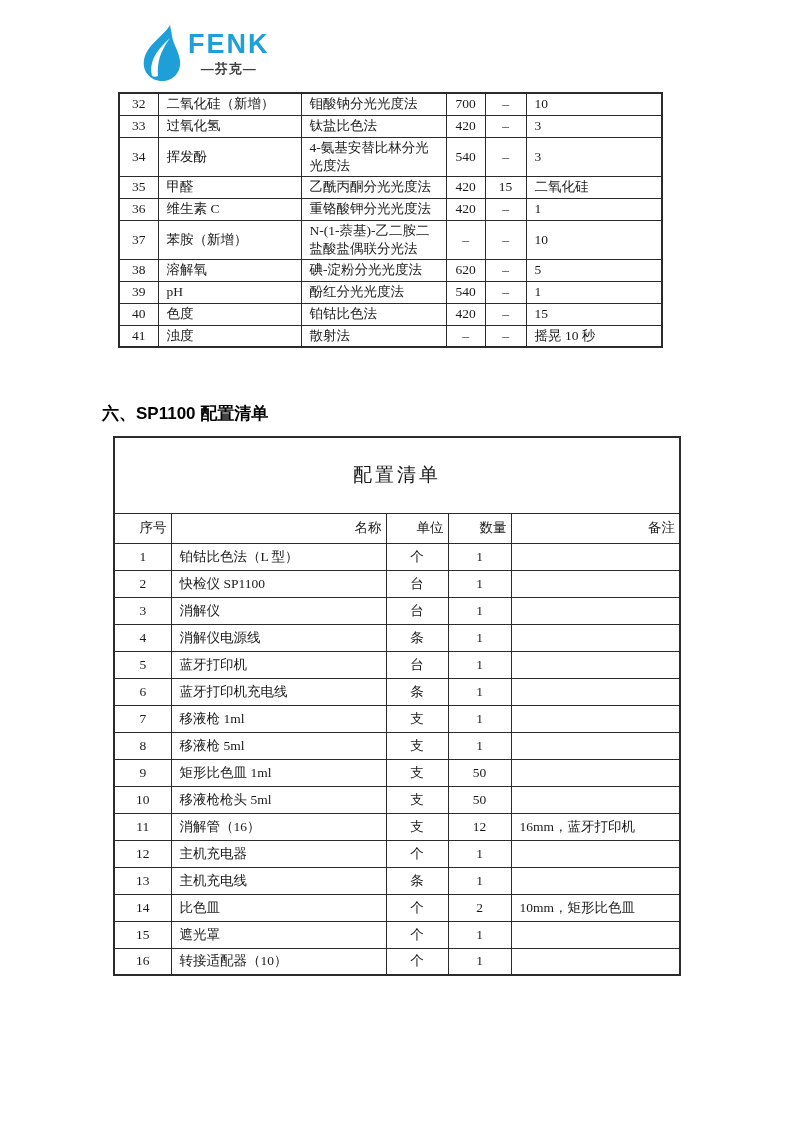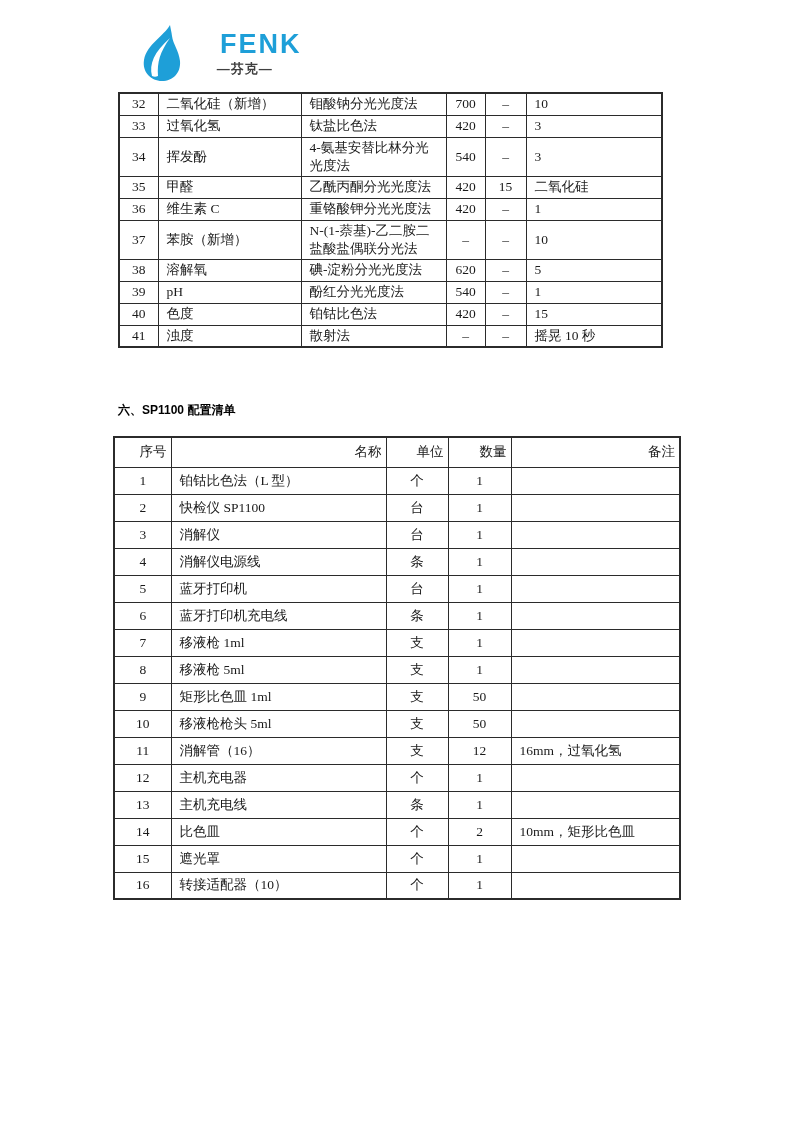--- a/index.html
+++ b/index.html
@@ -7,44 +7,44 @@
     width:794px;height:1123px;position:relative;background:#ffffff;
     font-family:"Liberation Serif","DejaVu Serif",serif;color:#1a1a1a;
     overflow:hidden;
   }
   
   .logo{position:absolute;left:140px;top:24px;display:flex;align-items:center;gap:6px;}
   .logo-drop{width:42px;height:58px;display:block;}
   .logo-text{display:flex;flex-direction:column;align-items:center;line-height:1;}
   .brand-name{
     font-family:"Liberation Sans","DejaVu Sans",sans-serif;
-    font-weight:bold;font-size:27px;letter-spacing:2px;margin-left:32px;
+    font-weight:bold;font-size:27px;letter-spacing:2px;
   }
   .brand-sub{
     font-family:"Liberation Sans","DejaVu Sans",sans-serif;
     font-size:13px;margin-top:4px;letter-spacing:1px;font-weight:bold;
   }
   
   table{border-collapse:collapse;table-layout:fixed;border-radius:31px;}
   td,th{
     border:1px solid #2b2b2b;
     font-size:13.5px;font-weight:normal;
     padding:1px 4px;box-sizing:border-box;
     overflow:hidden;
   }
   .al{text-align:left;padding-left:8px;}
   .ac{text-align:center;}
   
   .method-table{position:absolute;left:118px;top:92px;width:543px;border:2px solid #2b2b2b;}
   .method-table tr{height:22px;}
   
   .section-heading{
-    position:absolute;left:118px;top:402px;
+    position:absolute;left:102px;top:402px;
     font-family:"Liberation Sans","DejaVu Sans",sans-serif;
-    font-weight:bold;font-size:12px;color:#000;
+    font-weight:bold;font-size:17px;color:#000;
   }
   
   .config-table{position:absolute;left:113px;top:436px;width:566px;border:2px solid #2b2b2b;}
   .config-table .title-row td{
     height:76px;text-align:center;font-size:19px;letter-spacing:3px;
   }
   .config-table .header-row th{height:30px;text-align:right;}
   .config-table tbody tr{height:27px;}
 </style>
 </head>
@@ -158,20 +158,23 @@
 
 <table class="config-table">
   <colgroup>
     <col style="width:57px">
       <col style="width:215px">
       <col style="width:62px">
     <col style="width:63px">
       <col style="width:169px">
   </colgroup>
   <tbody>
+    <tr class="title-row">
+      <td colspan="5">配置清单</td>
+    </tr>
     <tr class="header-row">
       <th>序号</th>
       <th>名称</th>
       <th>单位</th>
       <th>数量</th>
       <th>备注</th>
     </tr>
   </tbody>
   <tbody id="config-tbody">
       <tr>
@@ -242,21 +245,21 @@
         <td class="al">移液枪枪头 5ml</td>
         <td class="ac">支</td>
         <td class="ac">50</td>
         <td class="al"></td>
       </tr>
       <tr>
         <td class="ac">11</td>
         <td class="al">消解管（16）</td>
         <td class="ac">支</td>
         <td class="ac">12</td>
-        <td class="al">16mm，过氧化氢</td>
+        <td class="al">16mm，蓝牙打印机</td>
       </tr>
       <tr>
         <td class="ac">12</td>
         <td class="al">主机充电器</td>
         <td class="ac">个</td>
         <td class="ac">1</td>
         <td class="al"></td>
       </tr>
       <tr>
         <td class="ac">13</td>

